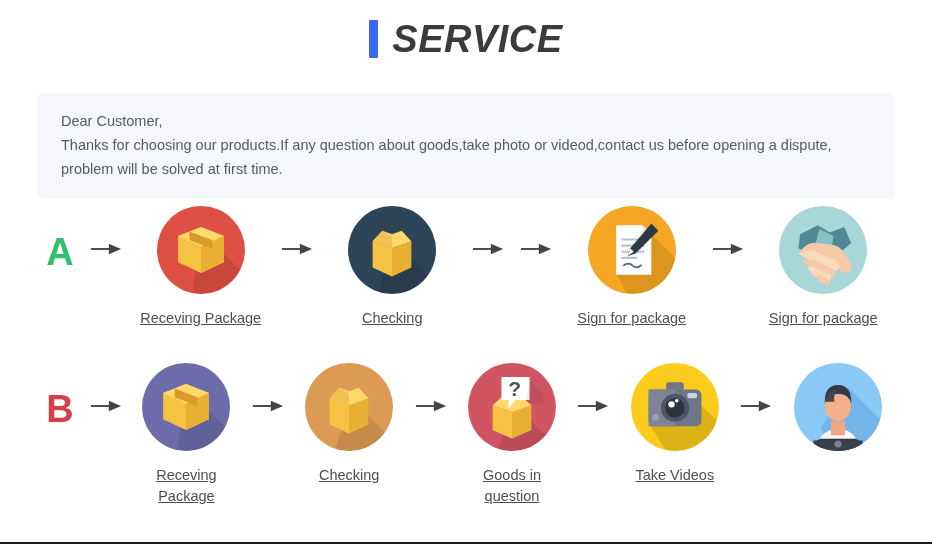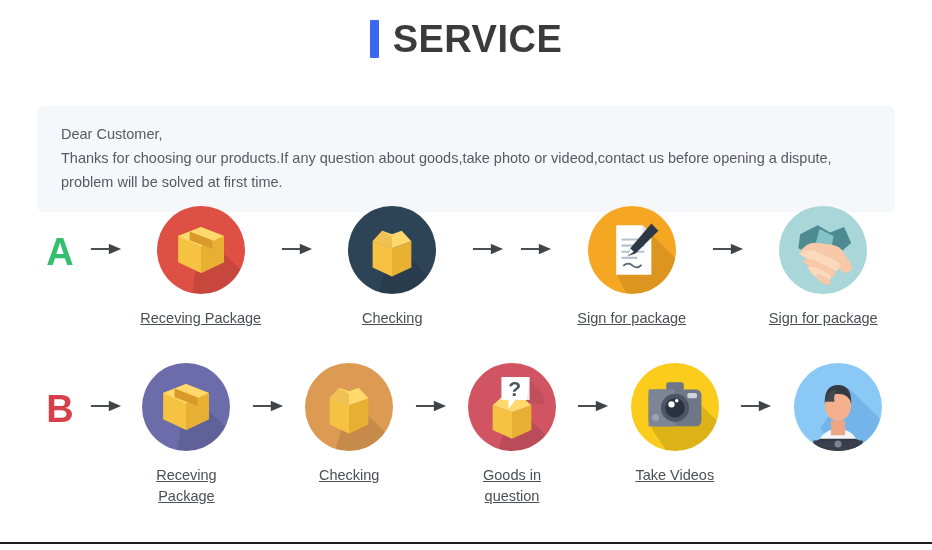--- a/index.html
+++ b/index.html
@@ -32,27 +32,28 @@
     background: #3b68f0;
     border-radius: 1px;
     flex: none;
   }
   .title-text {
     font-size: 38px;
     font-weight: bold;
     color: #3b3b3b;
     letter-spacing: 0.5px;
     line-height: 1;
+    font-style: italic;
   }
 
   
   .notice {
     position: absolute;
     left: 37px;
-    top: 106px;
+    top: 93px;
     width: 858px;
     padding: 16px 24px 18px 24px;
     background: #f6f7fa;
     border-radius: 7px;
   }
   .notice p {
     margin: 0;
     font-size: 14.5px;
     line-height: 24px;
     color: #555a63;

